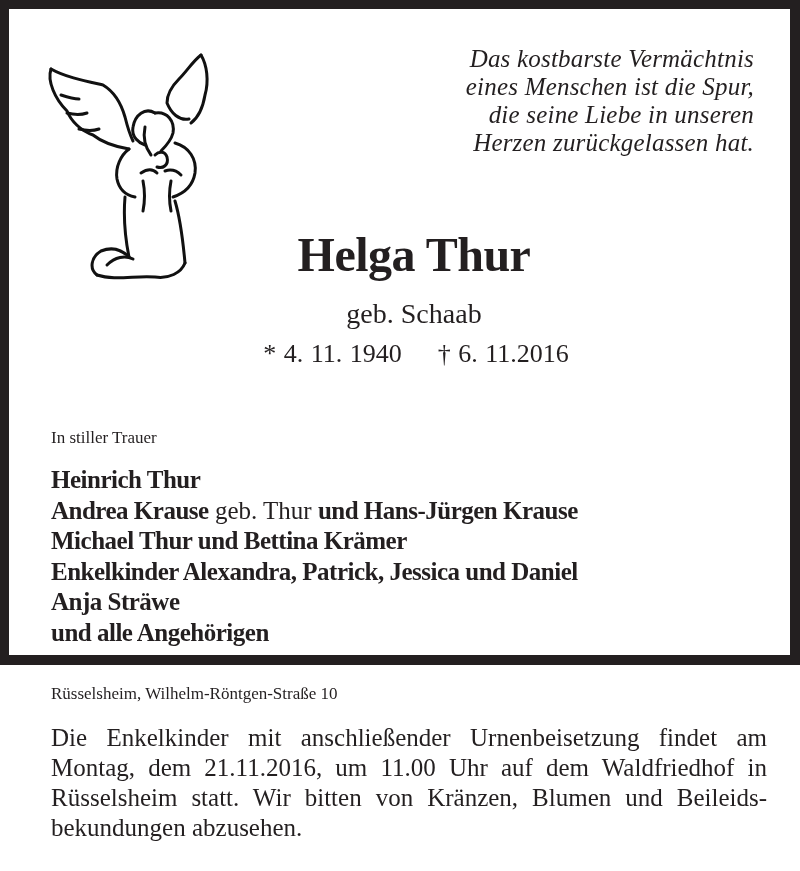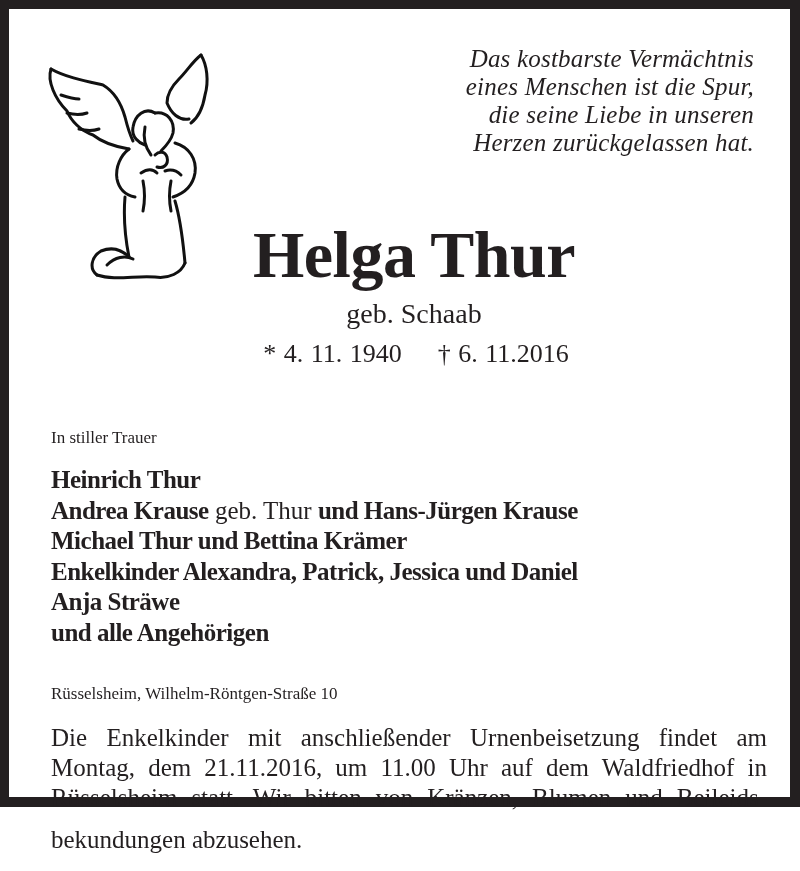--- a/index.html
+++ b/index.html
@@ -1,37 +1,37 @@
 <!DOCTYPE html>
 <html><head>
   <meta charset="utf-8">
   <style>
     html, body { margin: 0; padding: 0; background: #ffffff; }
     body { width: 800px; height: 871px; overflow: hidden; }
     .frame {
       position: absolute; left: 0; top: 0;
-      width: 800px; height: 807px;
+      width: 800px; height: 665px;
       box-sizing: border-box;
       border: 9px solid #231f20;
       border-right-width: 10px;
       border-bottom-width: 10px;
       background: #fff;
       color: #231f20;
       font-family: "Liberation Serif", "DejaVu Serif", serif;
     }
     .angel { position: absolute; left: 36px; top: 42px; width: 170px; height: 230px; }
     .quote {
       position: absolute; right: 36px; top: 36px;
       text-align: right; font-style: italic;
       font-size: 25px; line-height: 28px; letter-spacing: 0.2px;
     }
     .quote div { white-space: nowrap; }
     .name {
       position: absolute; left: 222px; top: 210px; width: 366px; text-align: center;
-      font-size: 66px; font-weight: bold; line-height: 72px; letter-spacing: -0.5px;
+      font-size: 48px; font-weight: bold; line-height: 72px; letter-spacing: -0.5px;
     }
     .maiden {
       position: absolute; left: 222px; top: 291px; width: 366px; text-align: center;
       font-size: 28px; line-height: 28px;
     }
     .dates {
       position: absolute; left: 224px; top: 330px; width: 366px; text-align: center;
       font-size: 26px; line-height: 30px; word-spacing: 1px;
     }
     .dates .gap { display: inline-block; width: 36px; }
@@ -48,21 +48,21 @@
     .n { font-weight: normal; margin-top: 12px; }
     .address {
       position: absolute; left: 42px; top: 670px;
       font-size: 17px; line-height: 30px; white-space: nowrap;
     }
     .service {
       position: absolute; left: 42px; top: 714px; width: 716px;
       font-size: 25px; line-height: 30px; text-align: justify;
     }
     .service .row { display: block; text-align: justify; text-align-last: justify; white-space: nowrap; }
-    .service .row.last { text-align-last: left; margin-top: 12px; }
+    .service .row.last { text-align-last: left; }
   </style>
 </head>
 <body>
 
 <div class="frame">
 
   <svg class="angel" viewBox="0 0 170 230" fill="none" stroke="#111" stroke-width="3" stroke-linecap="round" stroke-linejoin="round">
 
     <path d="M6 18 C 2 30, 10 48, 22 60 C 26 70, 36 80, 48 84 C 58 92, 72 96, 84 98"></path>
     <path d="M6 18 C 20 26, 40 30, 58 34 C 68 40, 76 52, 80 66 C 82 74, 84 82, 88 90"></path>

